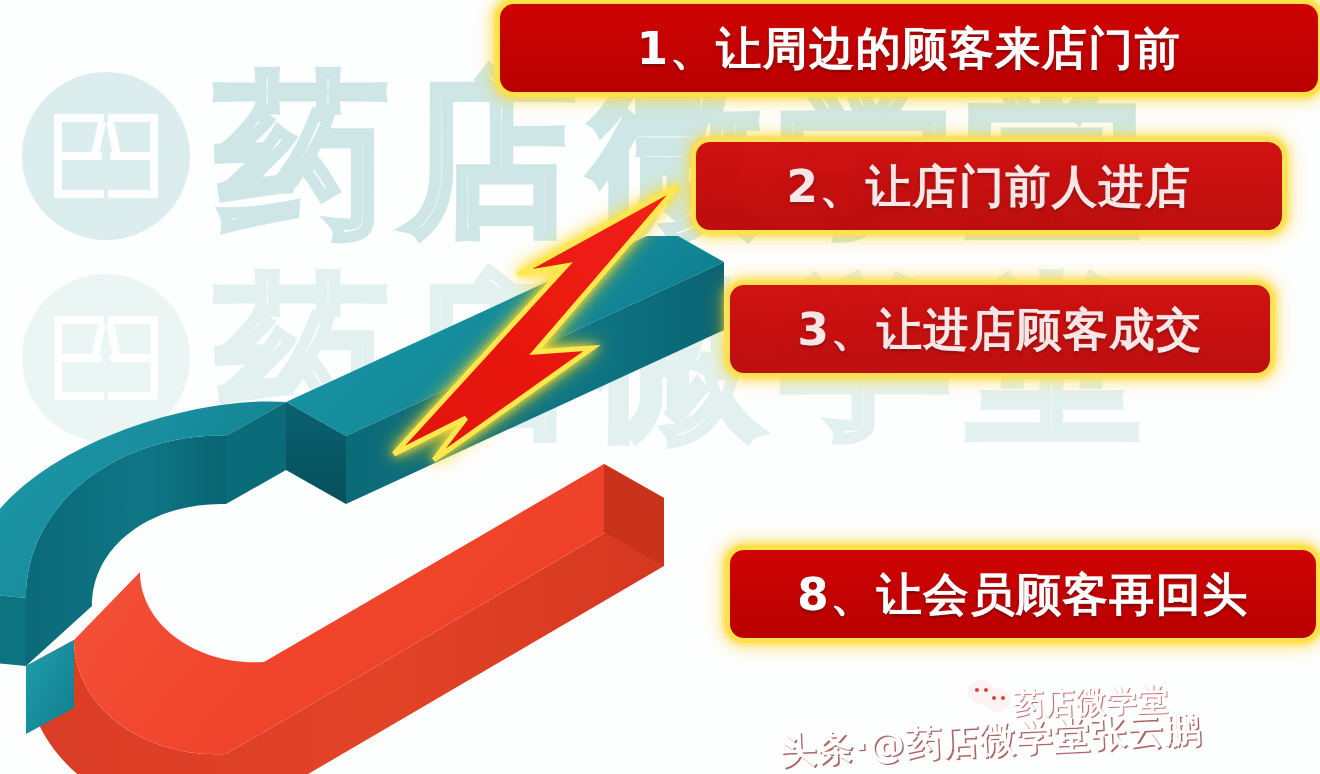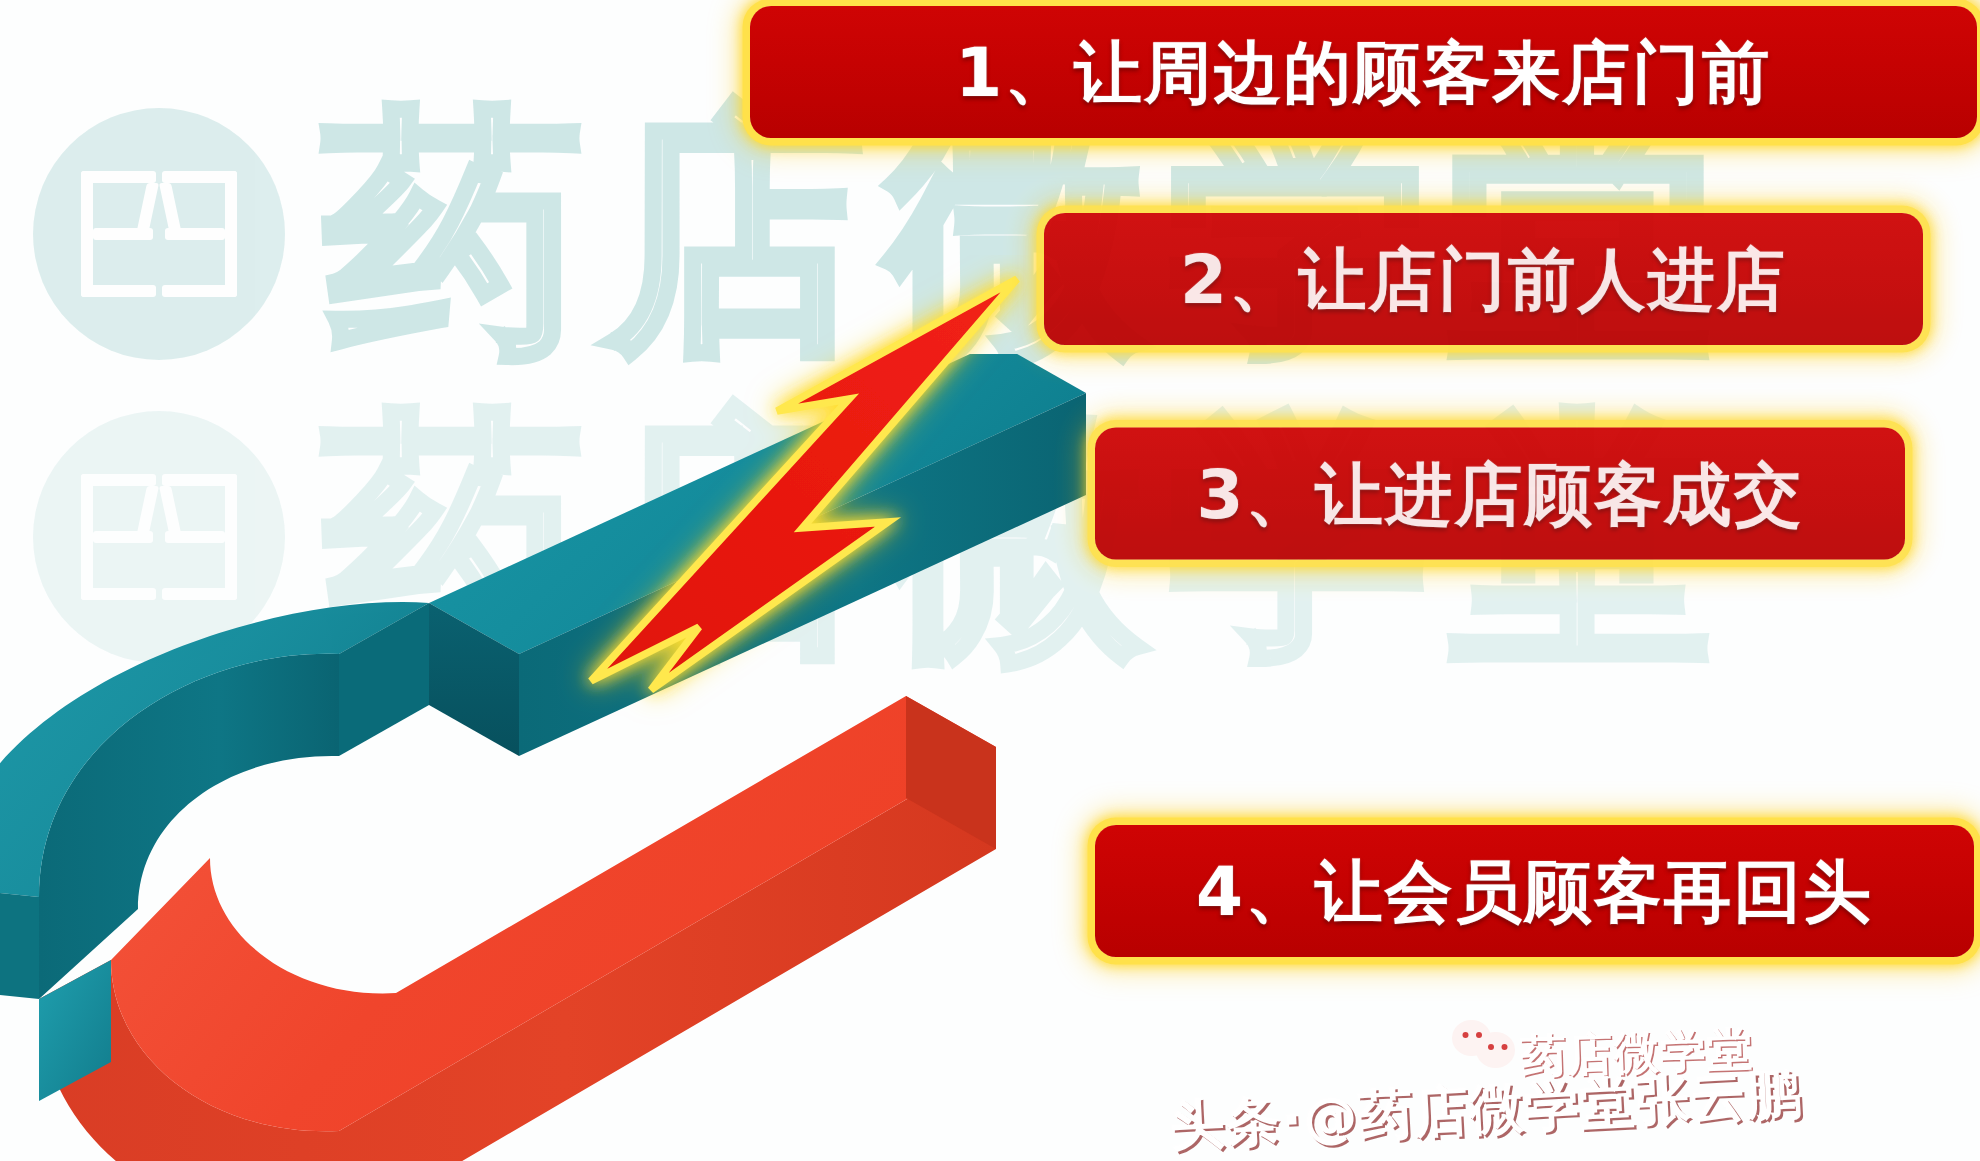--- a/index.html
+++ b/index.html
@@ -398,21 +398,21 @@
     <div class="banner banner-2 translucent">
       <span class="label">2、让店门前人进店</span>
     </div>
 
     <div class="banner banner-3 translucent">
       <span class="label">3、让进店顾客成交</span>
     </div>
 
 
     <div class="banner banner-5">
-      <span class="label">4、让会员顾客再回头</span>
+      <span class="label">8、让会员顾客再回头</span>
     </div>
 
 
   </div>
 
   <div id="overlay-watermark">
     <div class="ov-logo">
       <span class="blob b1"></span>
       <span class="blob b2"></span>
       <span class="eye e1"></span>

